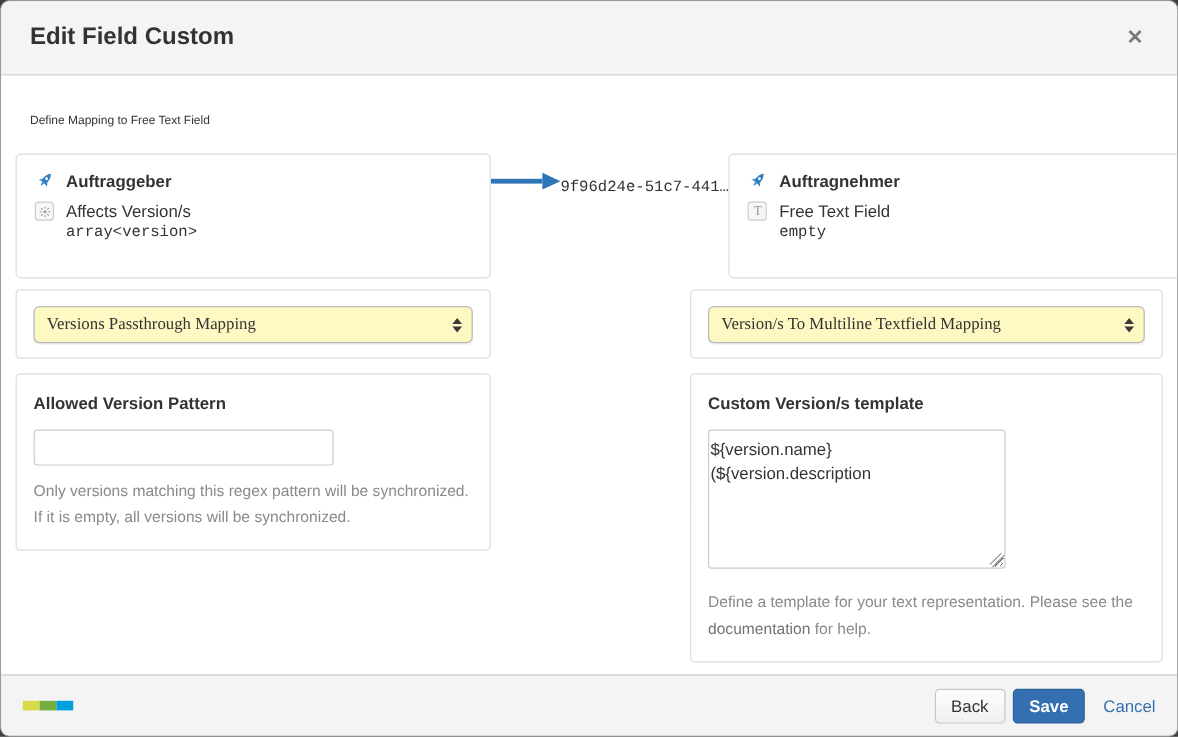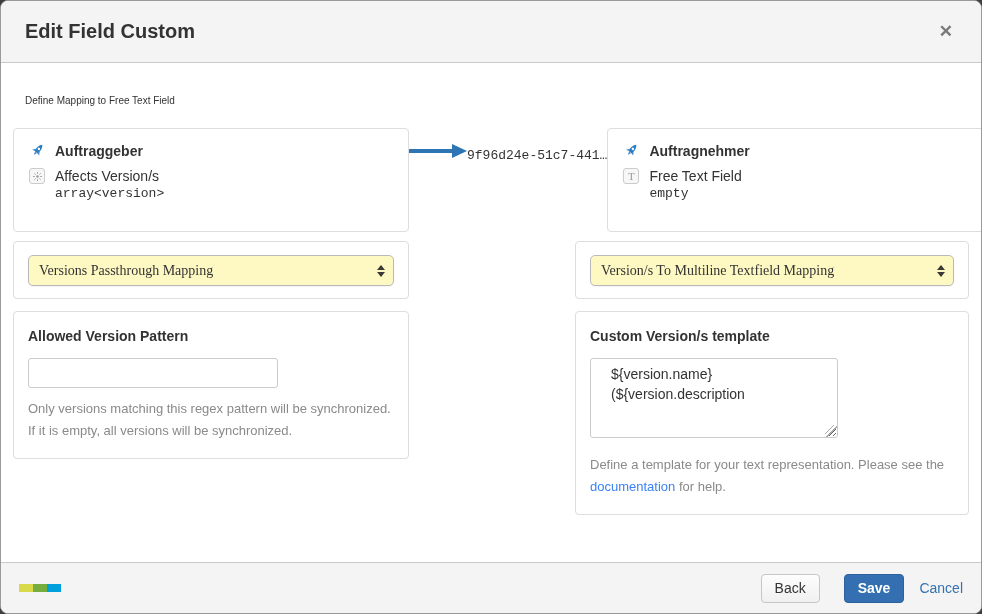--- a/index.html
+++ b/index.html
@@ -113,33 +113,33 @@
     font-size:14px; color:#333;
     padding:0 8px;
     outline:none;
   }
   .help-text {
     margin-top:10px;
     font-size:13px; color:#8a8a8a;
     line-height:1.7;
   }
   textarea.template-textarea {
-    width:248px; height:80px;
+    width:248px; height:116px;
     border:1px solid #ccc; border-radius:3px;
     font-family:"Liberation Sans", sans-serif;
     font-size:14px; color:#333;
-    padding:5px 20px;
+    padding:5px 1px;
     resize:both; outline:none;
     line-height:1.45;
     background:
       linear-gradient(135deg, transparent 0 6px, #aaa 6px 7px, transparent 7px 9px, #aaa 9px 10px, transparent 10px) no-repeat right bottom / 12px 12px,
       #fff;
   }
   .tpl-help { margin-top:12px; font-size:13px; color:#8a8a8a; line-height:1.7; max-width:370px; }
-  .doc-link { color:#3b82f6; text-decoration:none; cursor:pointer; }
+  .doc-link { color:#737373; text-decoration:none; cursor:pointer; }
   
   .dlg-footer {
     height:51px; flex:0 0 51px;
     background:#f4f4f4;
     border-top:1px solid #cacaca;
     display:flex; align-items:center;
     padding:0 18px;
   }
   .brand-logo { display:flex; }
   .brand-block { width:14px; height:8px; display:block; }
@@ -155,21 +155,21 @@
   }
   .btn-back {
     background:linear-gradient(#fdfdfd,#f0f0f0);
     border:1px solid #c6c6c6;
     color:#333;
   }
   .btn-save {
     background:#3470b1;
     border:1px solid #2c619c;
     color:#fff; font-weight:bold;
-    margin-left:24px;
+    margin-left:6px;
   }
   .cancel-link {
     margin-left:15px;
     color:#3572b0; font-size:14px;
     text-decoration:none; cursor:pointer;
   }
 </style>
 </head>
 <body>
 

